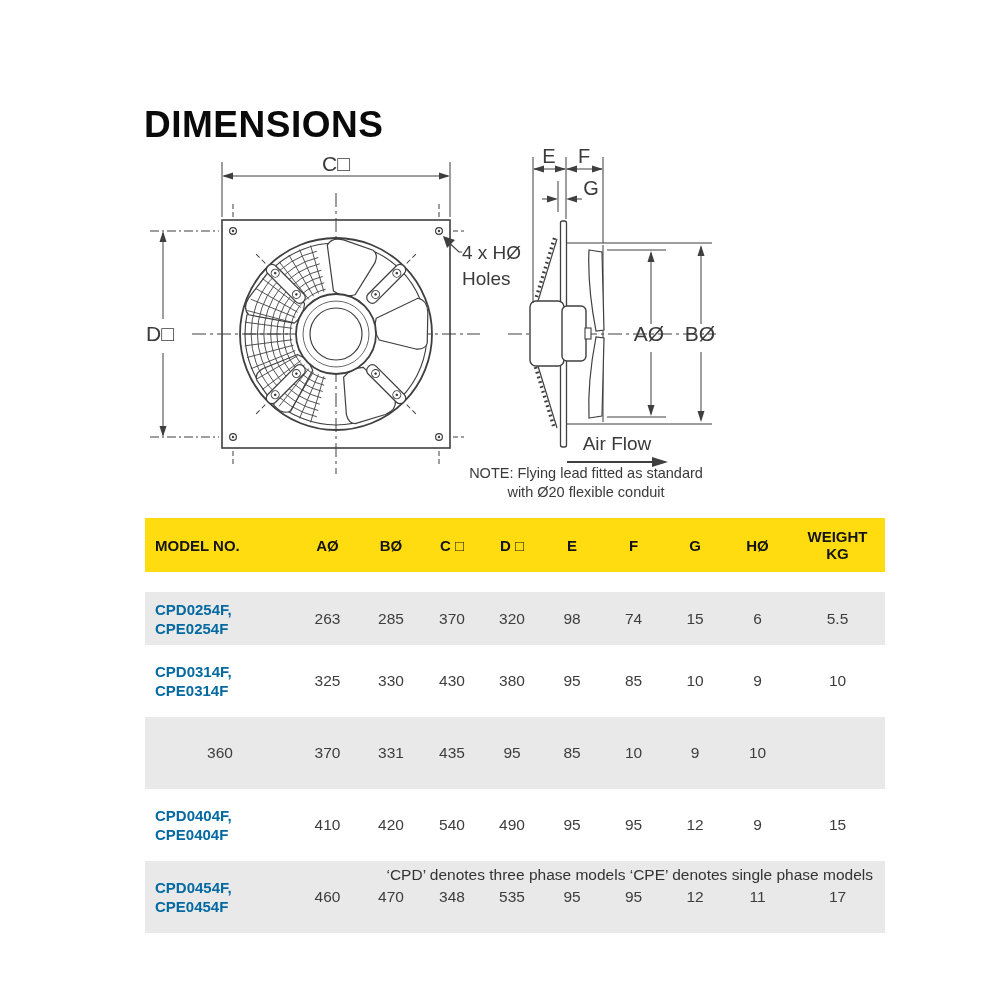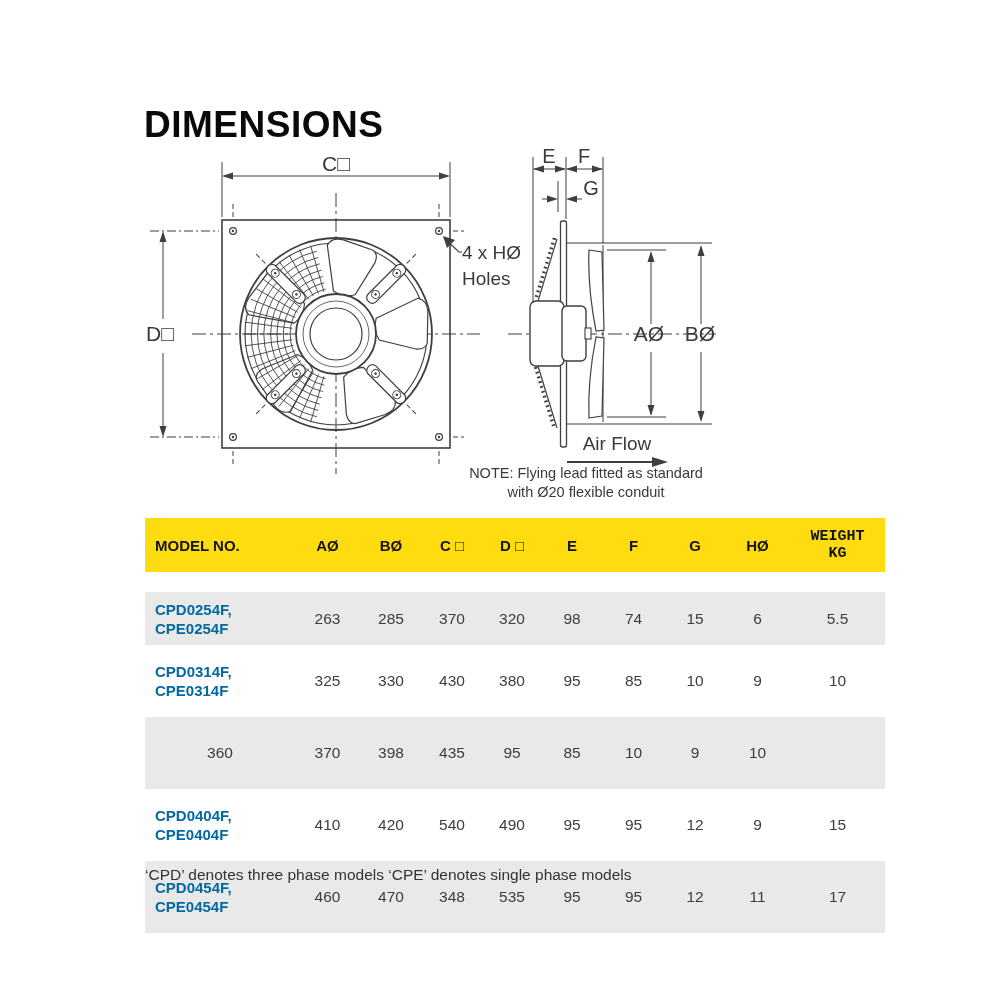--- a/index.html
+++ b/index.html
@@ -16,24 +16,24 @@
 
   .spec-table{position:absolute;left:145px;top:518px;width:740px;}
   .thead,.tr{display:grid;grid-template-columns:150px 65px 62px 60px 60px 60px 63px 60px 65px 95px;}
   .thead{height:54px;margin-bottom:20px;}
   .th,.td{display:flex;align-items:center;justify-content:center;text-align:center;}
   .th{font-weight:bold;font-size:15px;color:#141414;line-height:17px;}
   .th.model,.td.model{justify-content:flex-start;text-align:left;padding-left:10px;}
   .td{font-size:15.5px;color:#3d3d3d;}
   .td.model{font-weight:bold;font-size:15px;color:#0369a1;line-height:19px;}
   .td.model span{display:block;max-width:120px;}
-  .th.weight span{display:block;max-width:70px;font-family:Liberation Mono, monospace;}
+  .th.weight span{display:block;max-width:70px;}
   .tr{height:72px;}
   .tr:first-child{height:53px;}
-  .footnotes{position:absolute;left:145px;top:862px;width:740px;
+  .footnotes{position:absolute;left:133px;top:862px;width:740px;text-align:right;
         font-size:15.5px;color:#333;line-height:26px;}
 </style>
 </head>
 <body>
 
 <div class="page">
 
   <div class="page-title">DIMENSIONS</div>
 
   <svg width="1000" height="512" viewBox="0 0 1000 512">
@@ -288,21 +288,21 @@
         <div class="td">380</div>
         <div class="td">95</div>
         <div class="td">85</div>
         <div class="td">10</div>
         <div class="td">9</div>
         <div class="td">10</div>
       </div>
       <div class="tr" style="background: rgb(233, 233, 233);">
         <div class="td">360</div>
         <div class="td">370</div>
-        <div class="td">398</div>
+        <div class="td">331</div>
         <div class="td">435</div>
         <div class="td">95</div>
         <div class="td">85</div>
         <div class="td">10</div>
         <div class="td">9</div>
         <div class="td">10</div>
       </div>
       <div class="tr">
         <div class="td model">
             <span>CPD0404F, CPE0404F</span>

